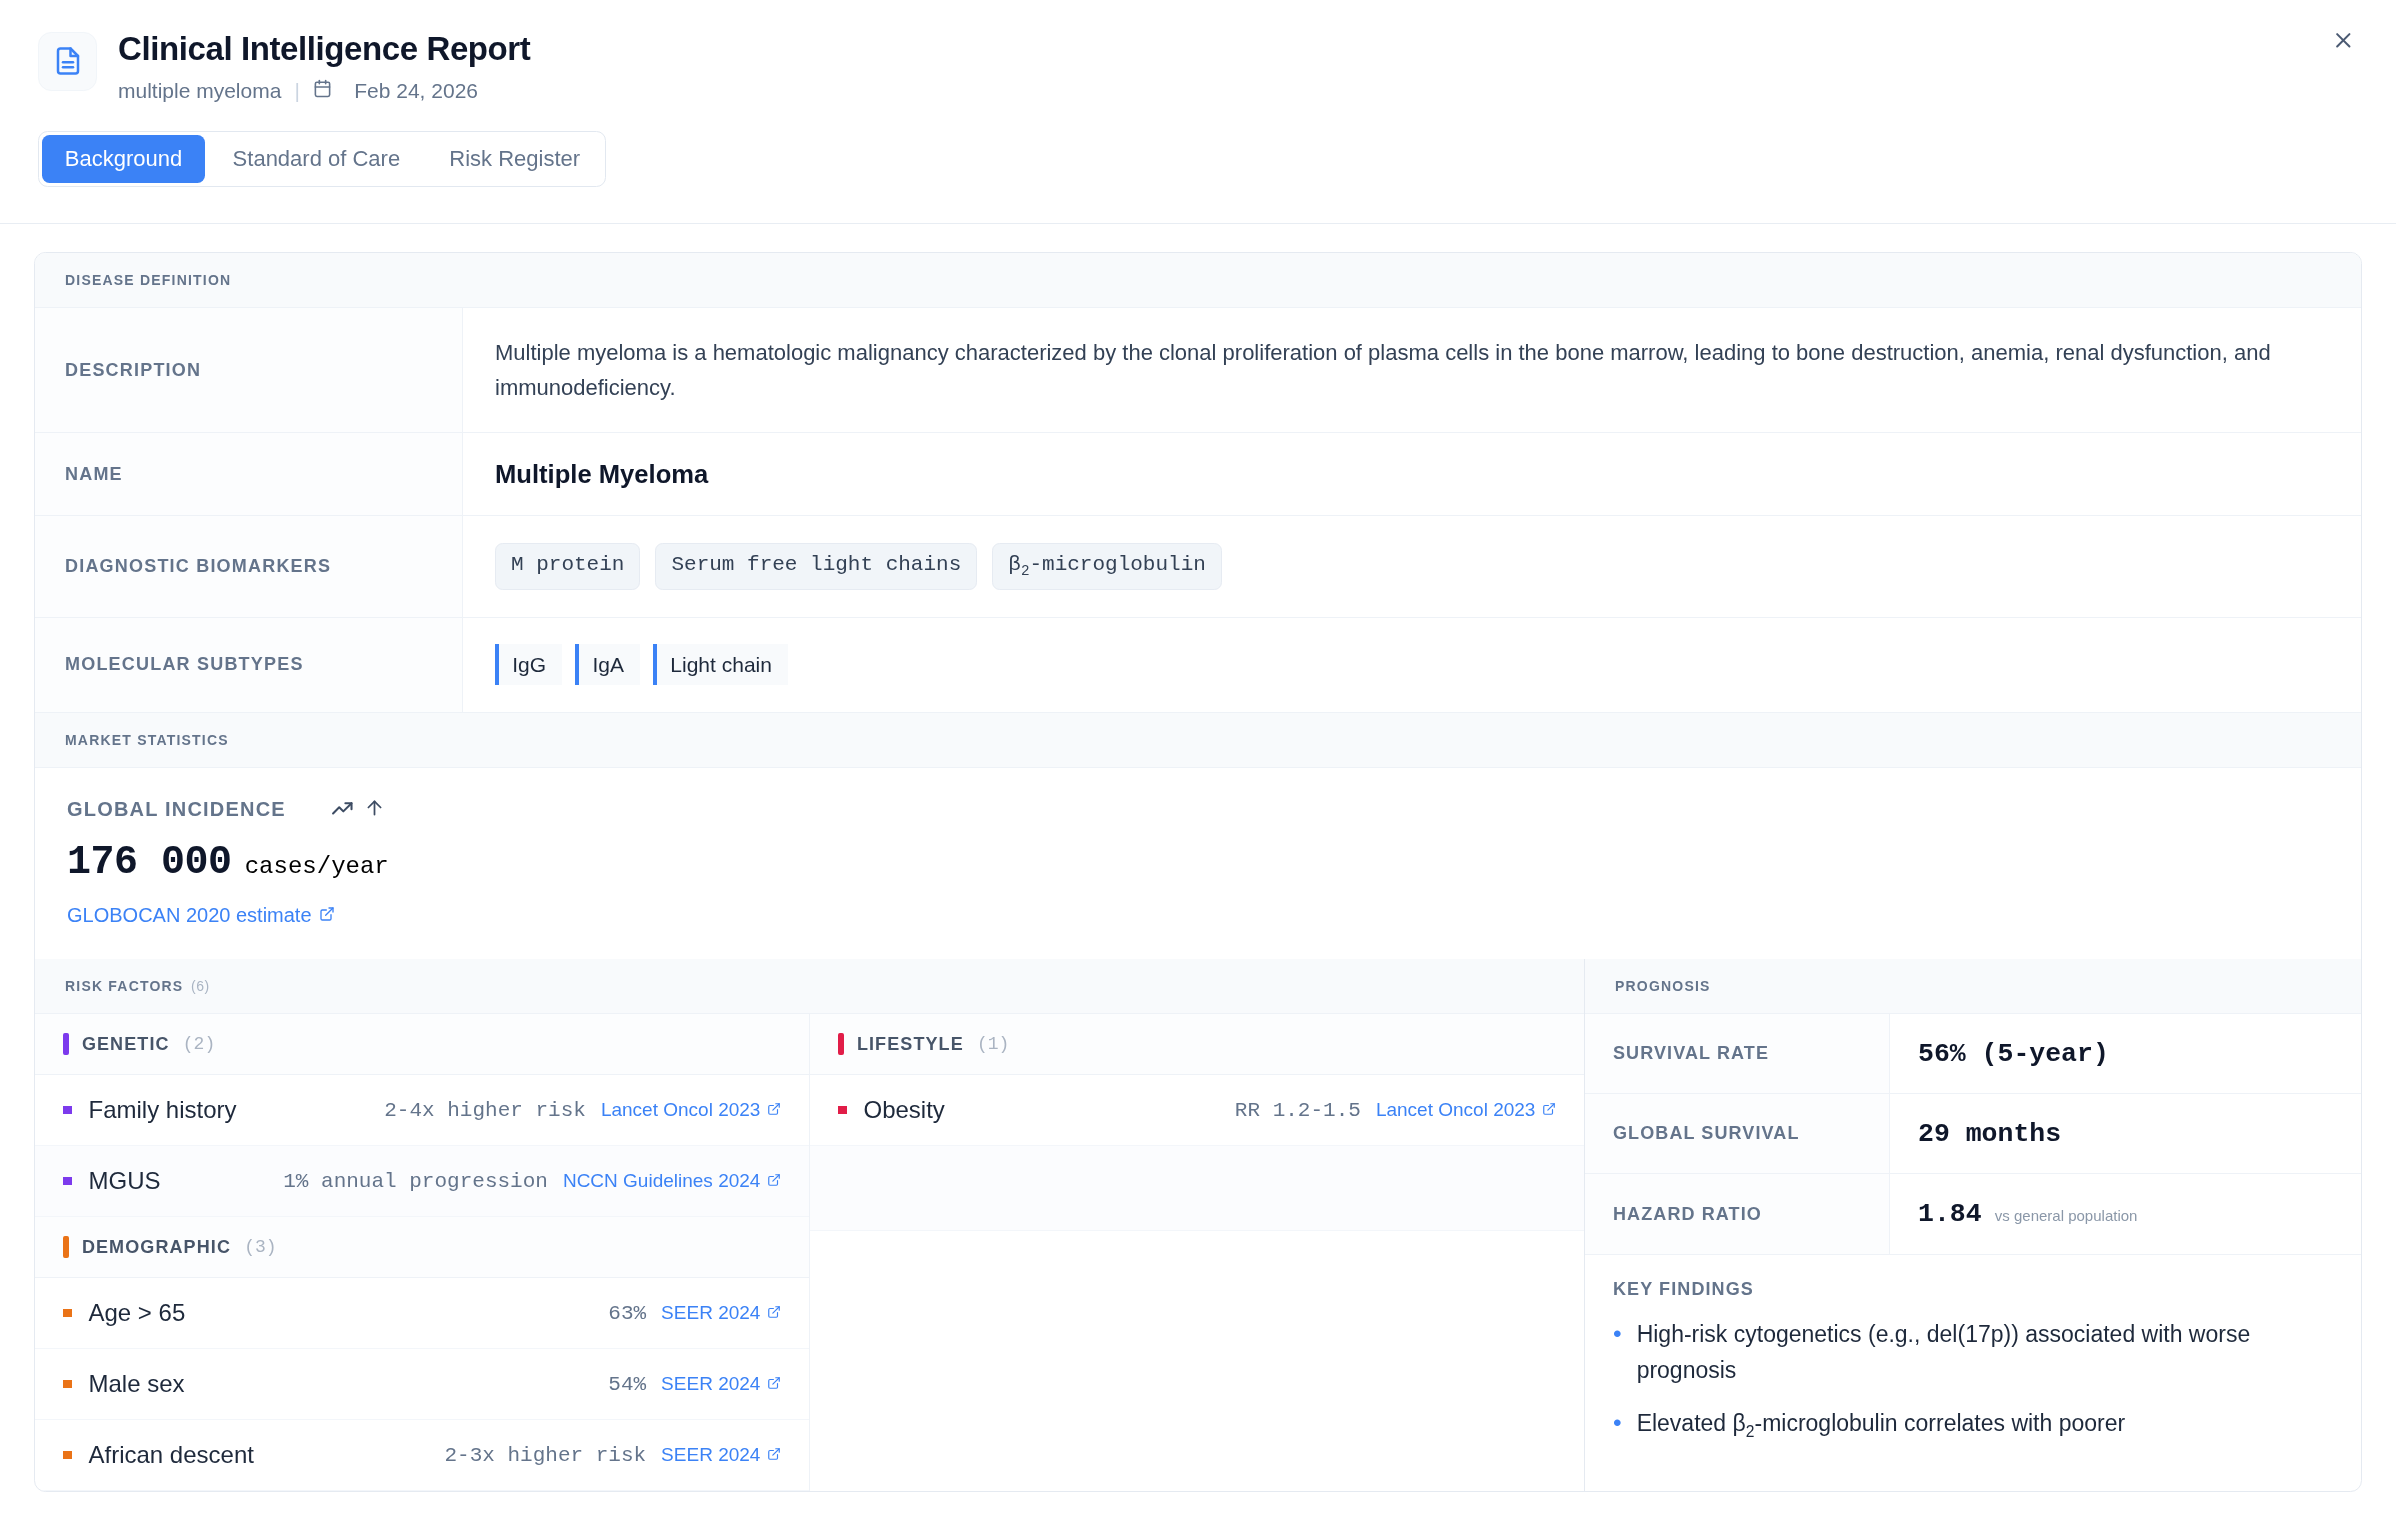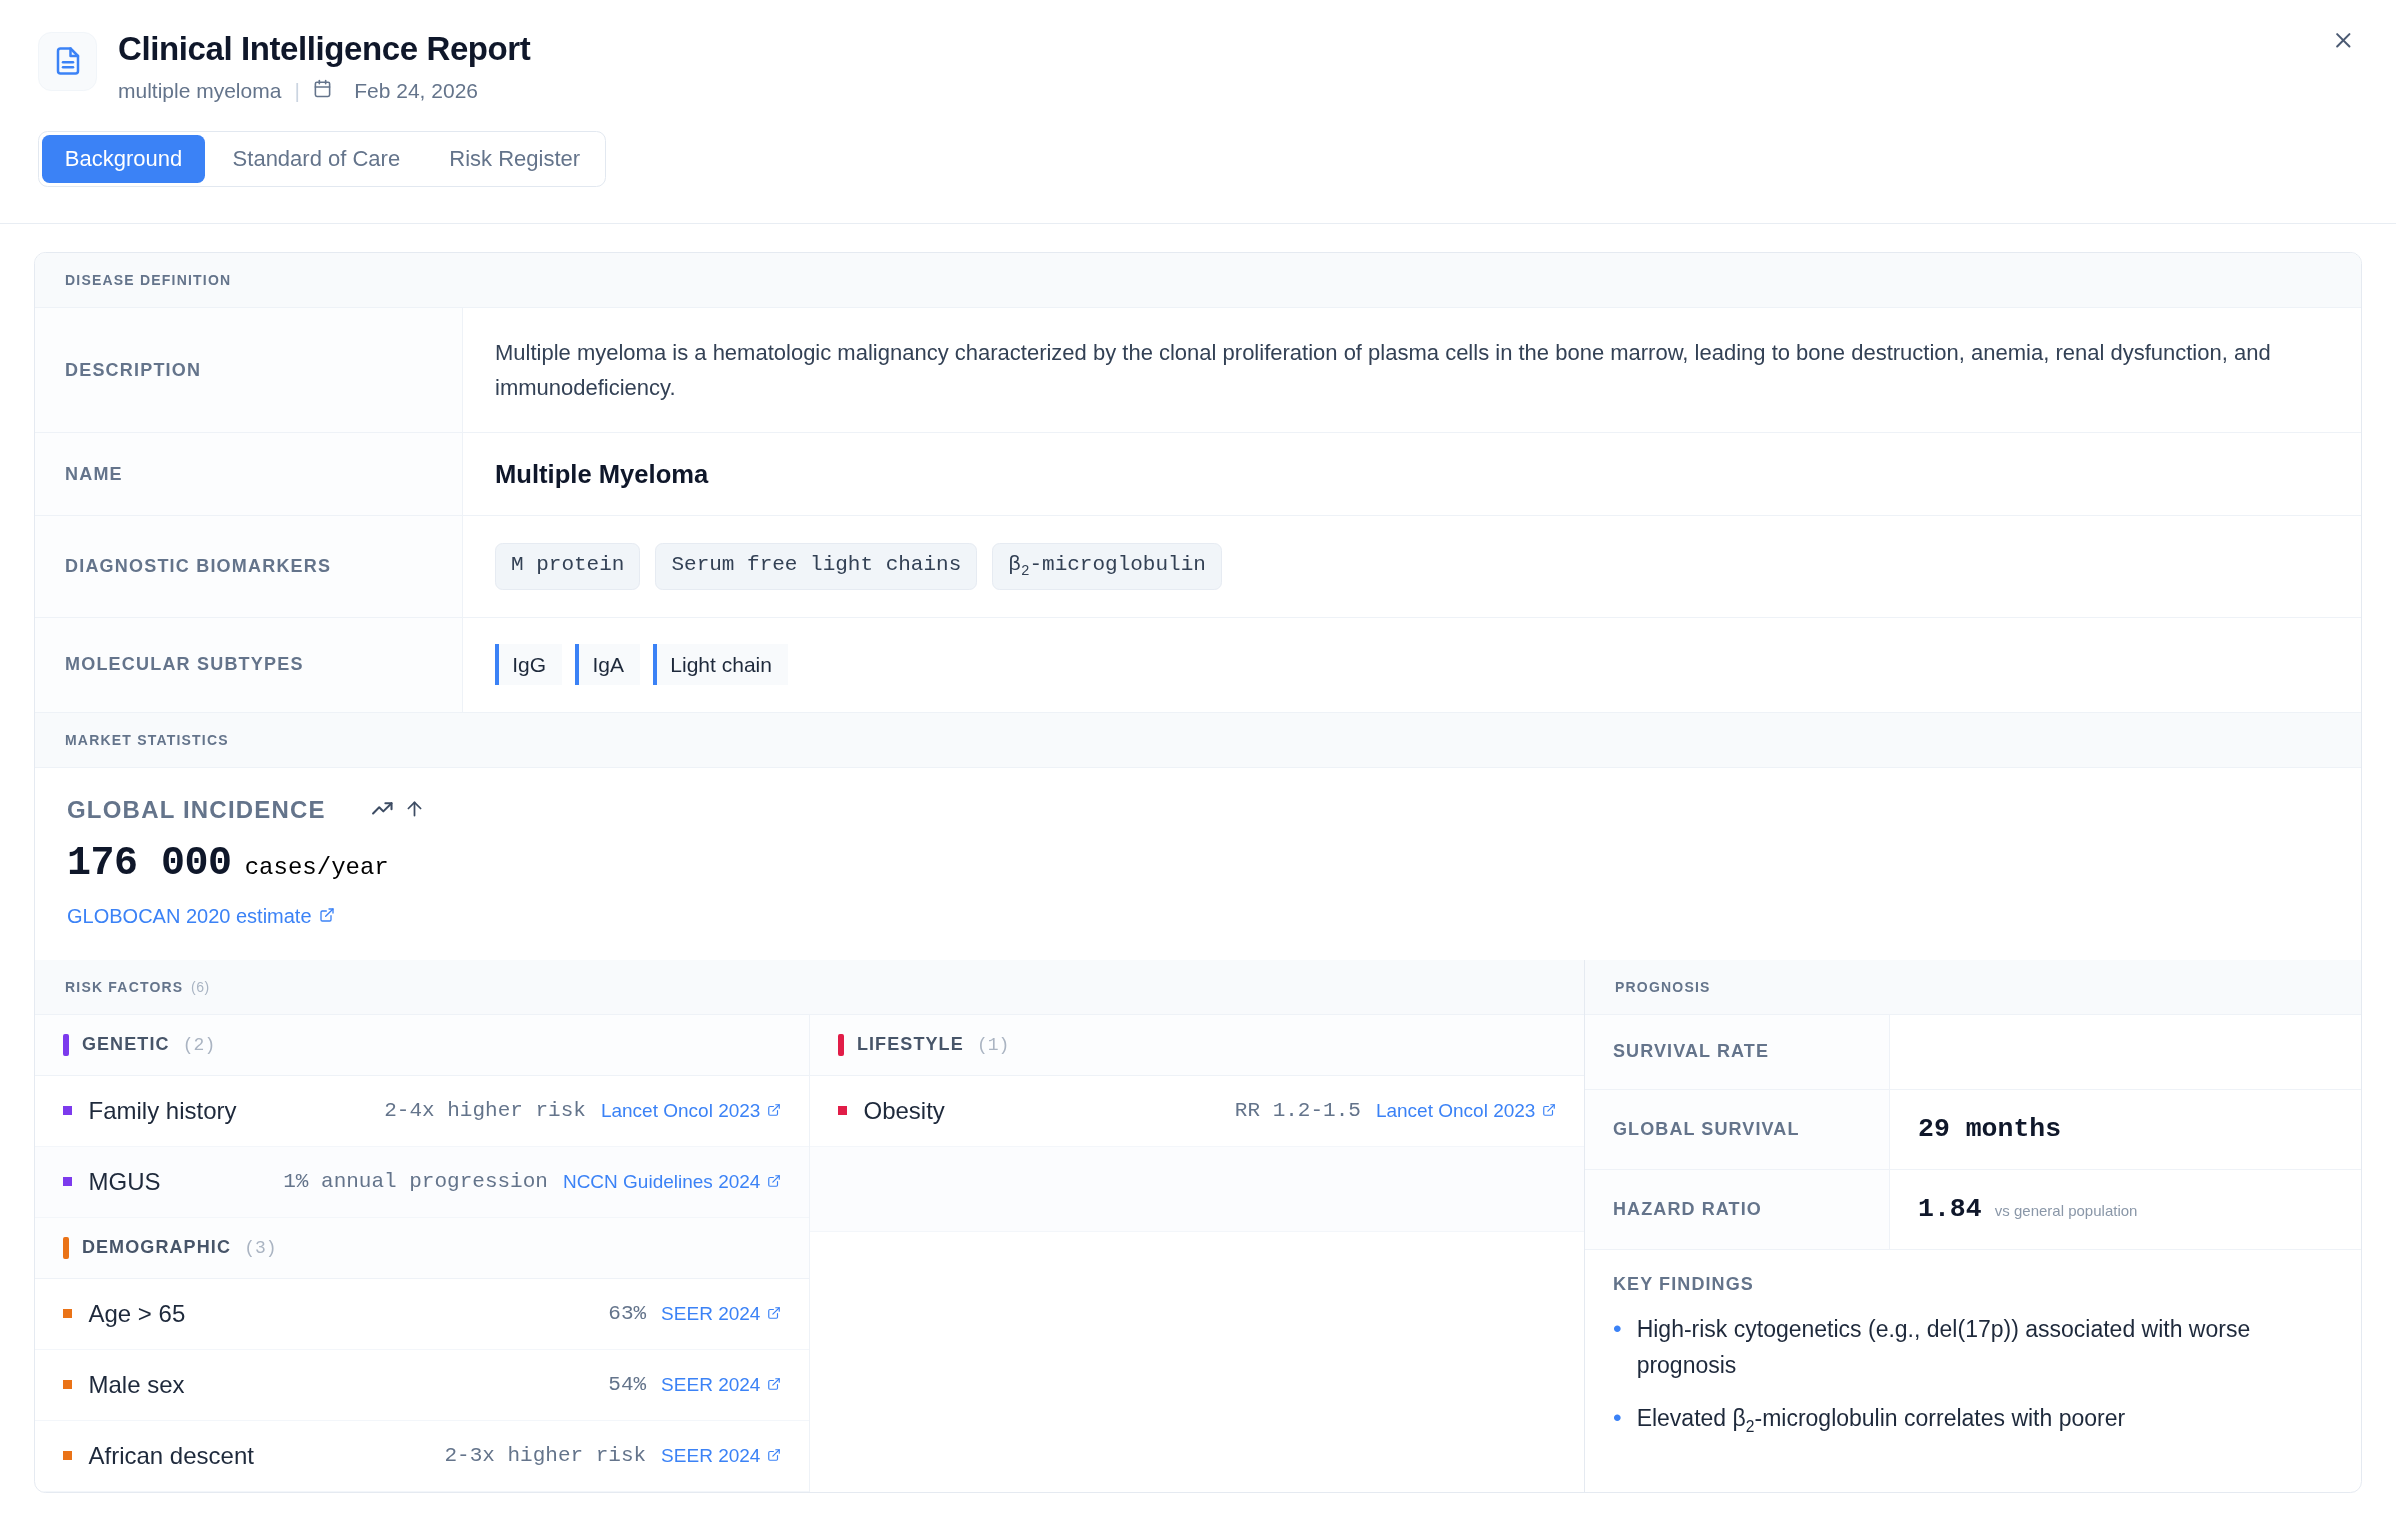--- a/index.html
+++ b/index.html
@@ -146,21 +146,21 @@
     font-size: 21px;
     color: #1e293b;
   }
 
   
   .stat-body { padding: 28px 32px 32px 32px; }
   .stat-head-row {
     display: flex; align-items: center; gap: 44px;
   }
   .stat-label {
-    font-size: 24px; letter-spacing: 1.2px; font-weight: 600; color: #64748b;
+    font-size: 20px; letter-spacing: 1.2px; font-weight: 600; color: #64748b;
   }
   .trend-icons { display: inline-flex; align-items: center; gap: 9.5px; color: #3d4c63; }
   .stat-number-row {
     margin-top: 17px; display: flex; align-items: baseline; gap: 13.2px;
   }
   .stat-number { font-size: 40px; font-weight: 700; color: #0f172a; letter-spacing: -0.5px; }
   .stat-unit { font-size: 24px; color: #000000; }
   .stat-source {
     margin-top: 19px;
     font-size: 20px;
@@ -504,20 +504,23 @@
           <div style="height:85px;background:#fbfcfe;border-bottom:0.9px solid #f3f6fa"></div>
         </div>
       </div>
     </div>
 
     <div class="split-right">
       <div class="section-head">PROGNOSIS</div>
 
       <div class="prog-row">
         <div class="prog-label">SURVIVAL RATE</div>
+        <div class="prog-value">
+          <span class="prog-main mono">56% (5-year)</span>
+        </div>
       </div>
 
       <div class="prog-row">
         <div class="prog-label">GLOBAL SURVIVAL</div>
         <div class="prog-value">
           <span class="prog-main mono">29 months</span>
         </div>
       </div>
 
       <div class="prog-row">

